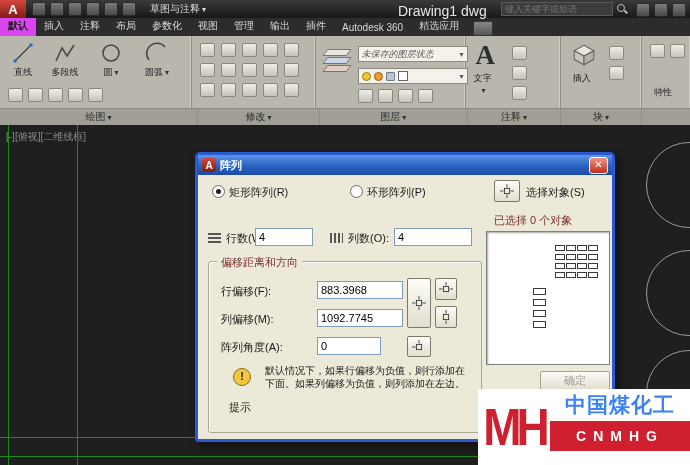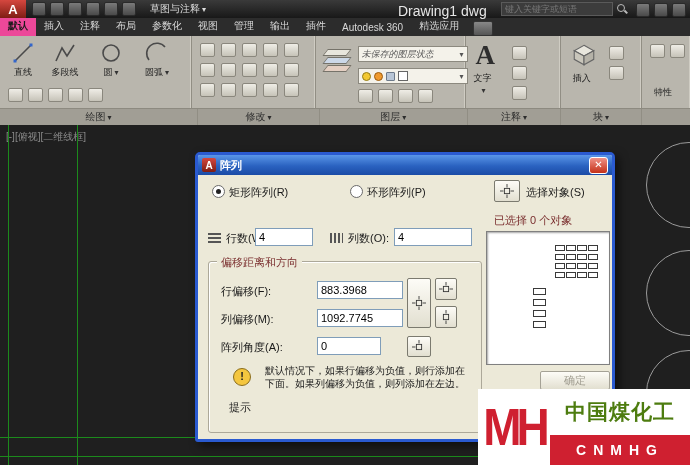--- a/index.html
+++ b/index.html
@@ -15,21 +15,21 @@
   .filename{position:absolute;left:398px;top:3px;font-size:14px;color:#e6e6e6;white-space:nowrap;}
   .search{position:absolute;right:62px;top:2px;display:flex;align-items:center;}
   .search input{width:104px;height:12px;background:#3c3c3c;border:1px solid #5a5a5a;color:#b8b8b8;font-size:9px;padding:0 3px;}
   .sicon{width:12px;height:12px;margin-left:3px;position:relative;display:inline-block;}
   .sicon::before{content:"";position:absolute;left:1px;top:1px;width:6px;height:6px;border:1.5px solid #bbb;border-radius:50%;}
   .sicon::after{content:"";position:absolute;left:8px;top:8px;width:4px;height:1.5px;background:#bbb;transform:rotate(45deg);}
   .tb-right{position:absolute;right:4px;top:3px;display:flex;gap:4px;}
   
   .tabrow{position:absolute;top:18px;left:0;right:0;height:18px;background:#2c2c2c;display:flex;align-items:flex-end;color:#d8d8d8;font-size:10px;z-index:4;}
   .tab{padding:3px 8px 3px;white-space:nowrap;cursor:default;}
-  .tab.active{background:#ec4899;color:#1a1a1a;border-radius:2px 2px 0 0;font-weight:bold;}
+  .tab.active{background:#d946ef;color:#1a1a1a;border-radius:2px 2px 0 0;font-weight:bold;}
   .tab-extra{width:18px;height:13px;margin-left:6px;background:linear-gradient(#888,#555);border:1px solid #333;border-radius:2px;}
   
   .ribbon{position:absolute;top:36px;left:0;right:0;height:72px;background:#b9b6ad;display:flex;z-index:3;}
   .panel{position:relative;height:72px;border-right:1px solid #918e84;box-shadow:inset -1px 0 0 #cfccc3;}
   .p-draw{width:195px;}.p-modify{width:125px;}.p-layer{width:152px;}.p-anno{width:96px;}.p-block{width:82px;}.p-props{width:49px;border-right:none;}
   .tool{position:absolute;top:5px;width:42px;text-align:center;}
   .tool svg{display:block;margin:0 auto;}
   .tlabel{font-size:9px;color:#1f1f1f;display:inline-block;margin-top:1px;white-space:nowrap;}
   .minirow{position:absolute;left:8px;bottom:6px;display:flex;gap:5px;}
   .mini{width:13px;height:12px;background:linear-gradient(#efede6,#c6c3b8);border:1px solid #8a877d;border-radius:2px;display:inline-block;}
@@ -80,21 +80,21 @@
   .preview{position:absolute;left:288px;top:56px;width:122px;height:132px;background:#fff;border:1px solid #808080;box-shadow:inset 1px 1px 2px rgba(0,0,0,.35);}
   .pv-grid{position:absolute;right:10px;top:13px;display:grid;grid-template-columns:repeat(4,11px);grid-auto-rows:9px;}
   .pv-dot{width:8px;height:4px;border:1px solid #3a3a3a;}
   .pv-col{position:absolute;left:46px;top:56px;display:flex;flex-direction:column;gap:4px;}
   .pv-col .pv-dot{width:11px;height:5px;}
   .pick-svg{width:14px;height:14px;}
   
   .watermark{position:absolute;left:478px;top:389px;width:212px;height:76px;background:#fff;display:flex;z-index:20;}
   .wm-logo{width:72px;display:flex;align-items:center;justify-content:center;color:#cf2030;font-size:46px;font-weight:bold;letter-spacing:-5px;transform:scaleY(1.12);}
   .wm-right{flex:1;display:flex;flex-direction:column;}
-  .wm-name{height:46px;display:flex;align-items:center;justify-content:center;color:#4d7c0f;font-size:21px;font-weight:bold;letter-spacing:1px;}
+  .wm-name{height:32px;display:flex;align-items:center;justify-content:center;color:#3b82f6;font-size:21px;font-weight:bold;letter-spacing:1px;}
   .wm-code{height:30px;background:#cf2030;color:#fff;display:flex;align-items:center;justify-content:center;font-size:14px;font-weight:bold;letter-spacing:7px;}
 </style>
 </head>
 <body>
 
 <div class="screen">
 
   <div class="titlebar">
     <div class="app-logo">A</div>
     <div class="qat">

